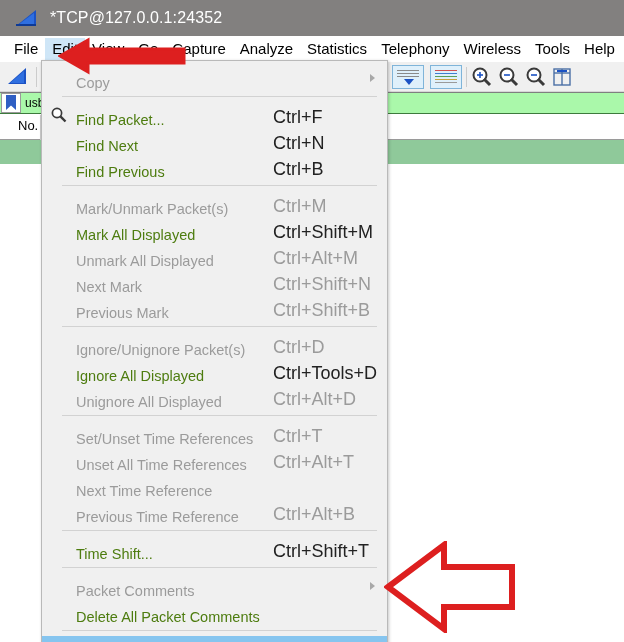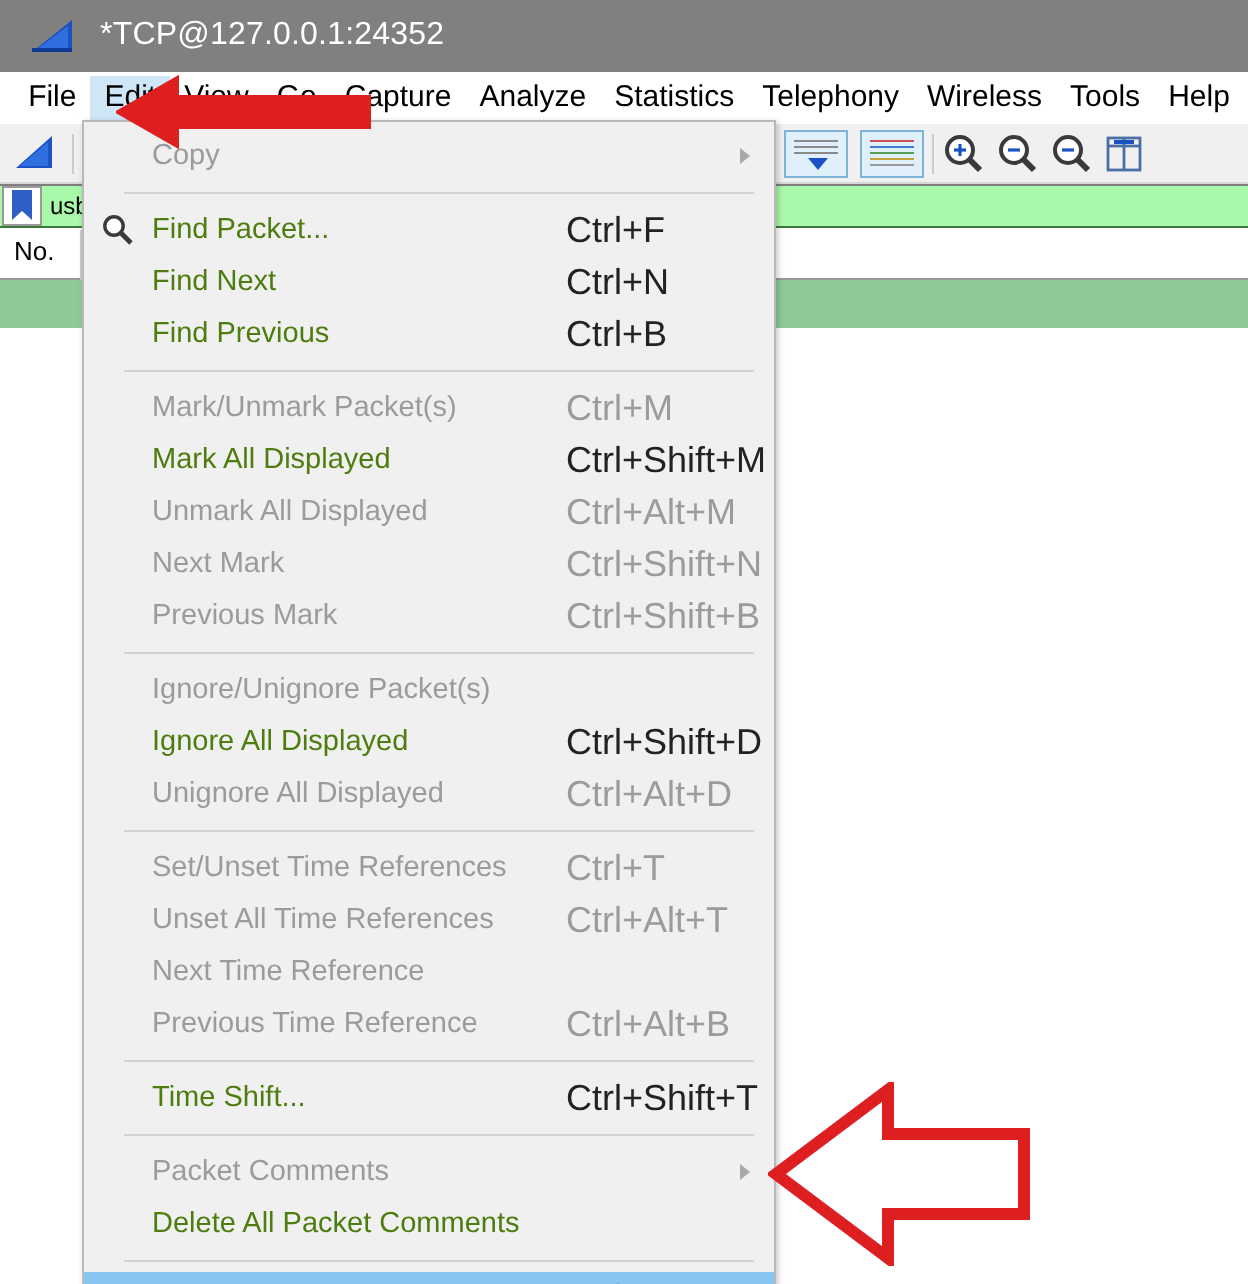--- a/index.html
+++ b/index.html
@@ -106,21 +106,21 @@
     background: #ffffff;
     border-bottom: 1px solid #9a9a9a;
     box-sizing: border-box;
   }
   .col-no {
     position: absolute; left: 0; top: 0;
     width: 41px; height: 36px;
     border-right: 1px solid #cccccc;
     box-sizing: border-box;
     font-size: 13px; color: #000;
-    padding: 3px 0 0 7px;
+    padding: 3px 0 0 18px;
   }
   .packet-row-selected {
     position: absolute; left: 0; top: 140px;
     width: 624px; height: 24px;
     background: #8fc99a;
   }
   .packet-body {
     position: absolute; left: 0; top: 164px;
     width: 624px; height: 478px;
     background: #ffffff;
@@ -136,23 +136,24 @@
     border: 1px solid #b9b9b9;
     box-shadow: 1px 1px 3px rgba(0,0,0,0.22);
     box-sizing: border-box;
     padding: 4px 0 4px 0;
     z-index: 40;
   }
   .mi {
     position: relative;
     height: 26px;
     display: flex;
-    align-items: center;
+    align-items: flex-end;
     box-sizing: border-box;
     padding-left: 34px;
+    padding-right: 10px;
   }
   .mi .label {
     font-size: 14.5px;
     color: #4d7c0f;
     white-space: nowrap;
     flex: 1 1 auto;
   }
   .mi .accel {
     font-size: 18px;
     color: #222222;
@@ -330,24 +331,25 @@
     </div>
     <div class="mi disabled">
       <span class="label">Previous Mark</span>
       <span class="accel">Ctrl+Shift+B</span>
     </div>
 
     <div class="sep"></div>
 
     <div class="mi disabled">
       <span class="label">Ignore/Unignore Packet(s)</span>
+      <span class="accel">Ctrl+D</span>
     </div>
     <div class="mi">
       <span class="label">Ignore All Displayed</span>
-      <span class="accel">Ctrl+Shift+D</span>
+      <span class="accel">Ctrl+Tools+D</span>
     </div>
     <div class="mi disabled">
       <span class="label">Unignore All Displayed</span>
       <span class="accel">Ctrl+Alt+D</span>
     </div>
 
     <div class="sep"></div>
 
     <div class="mi disabled">
       <span class="label">Set/Unset Time References</span>

